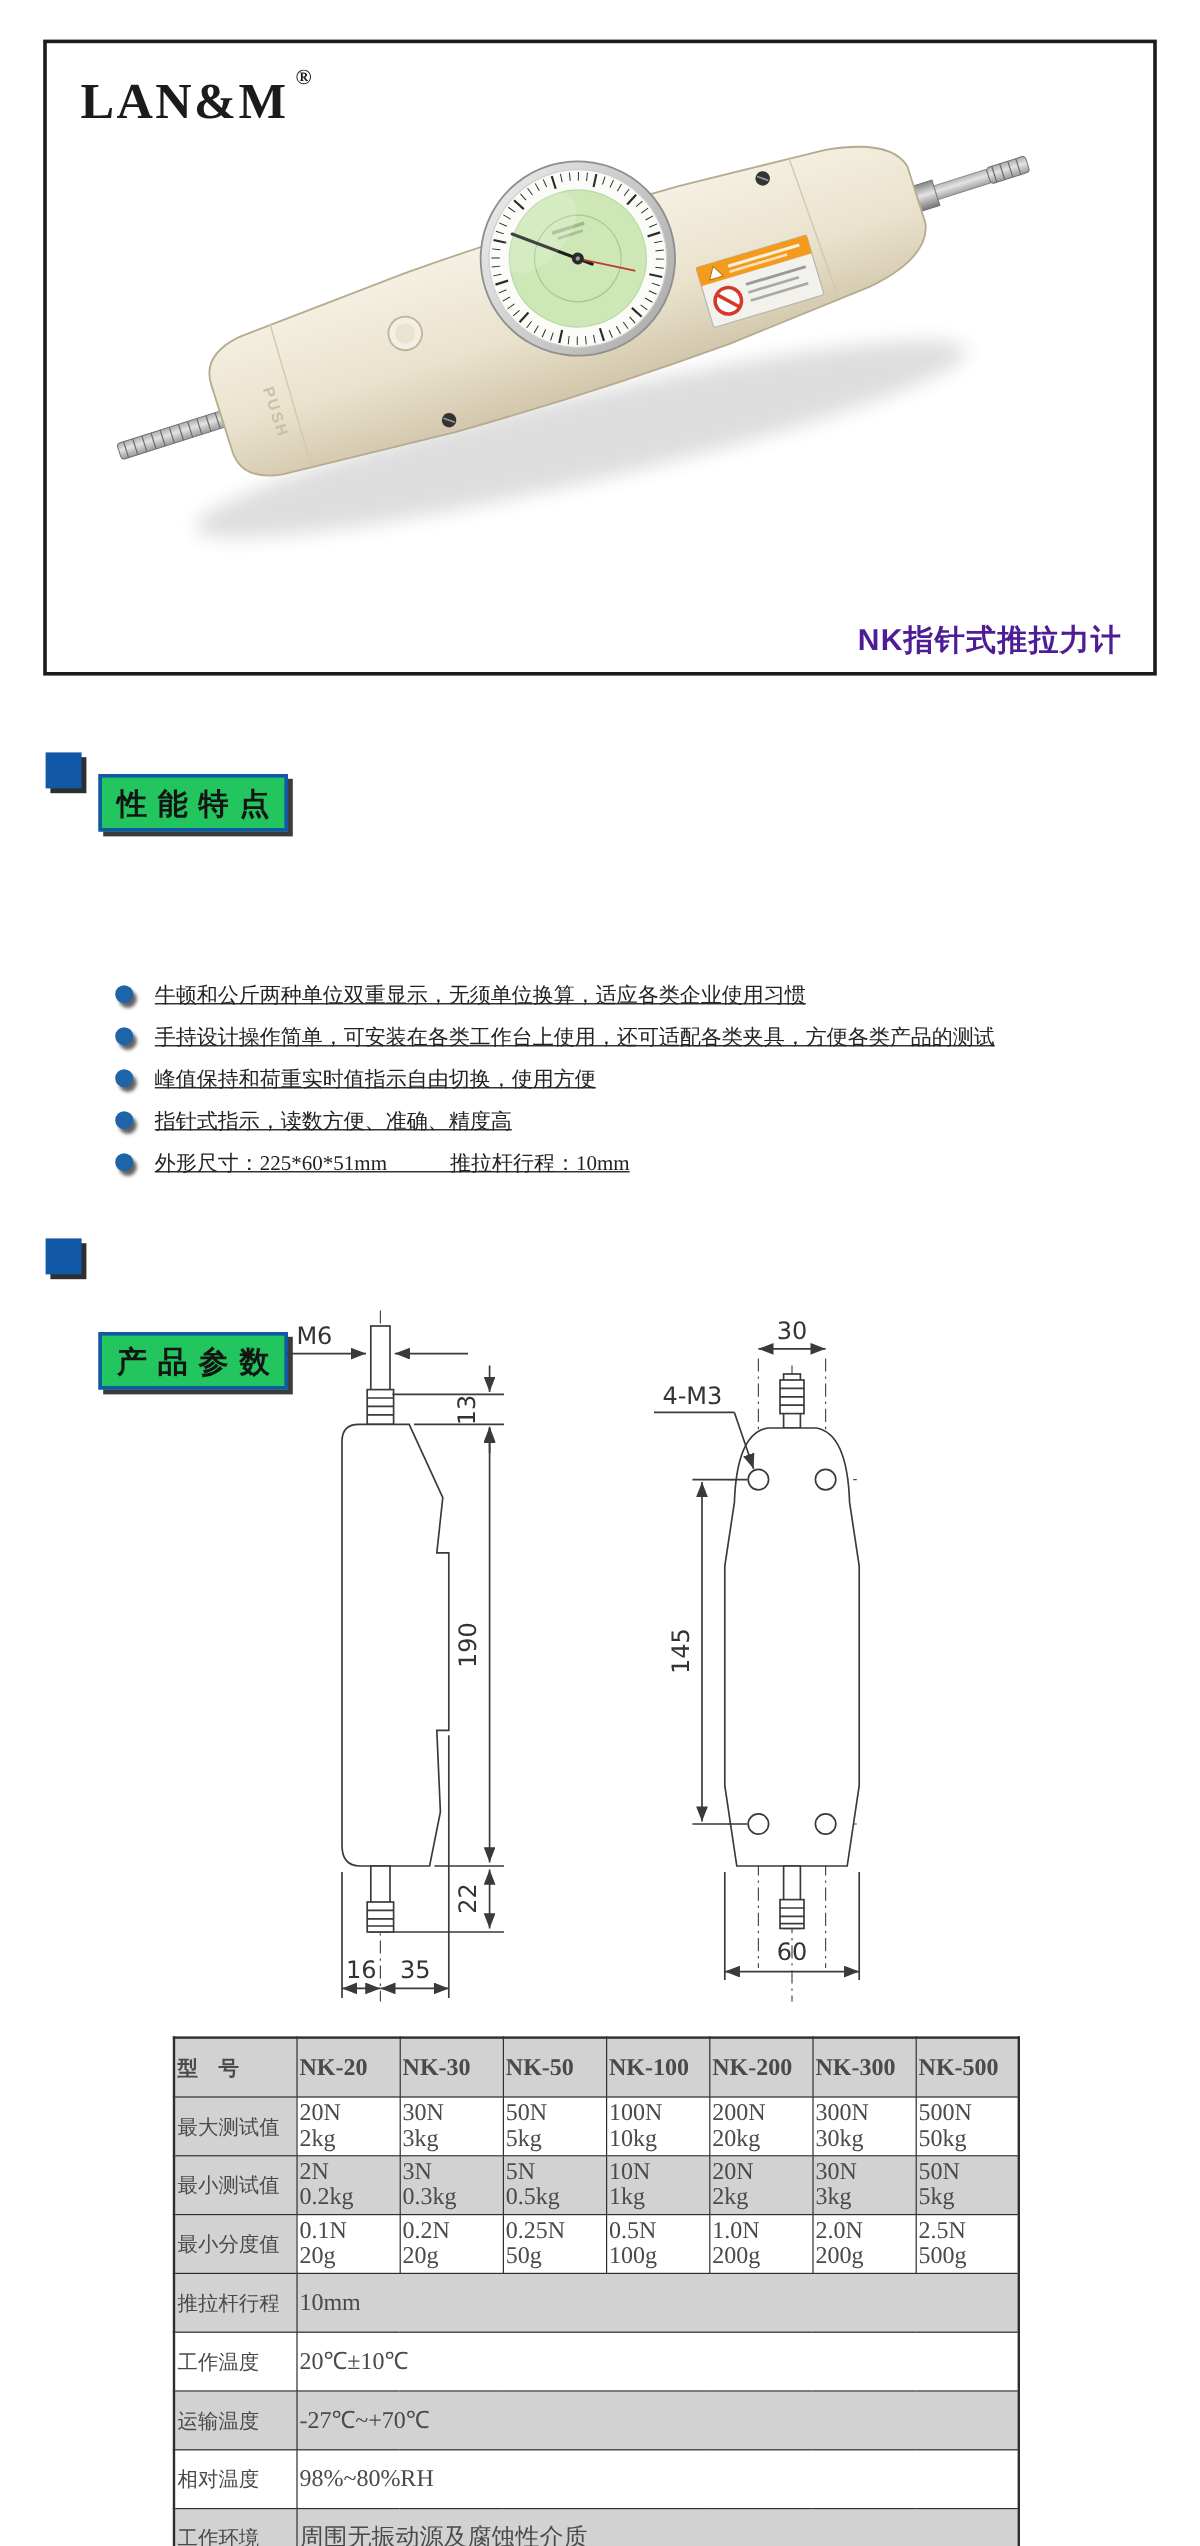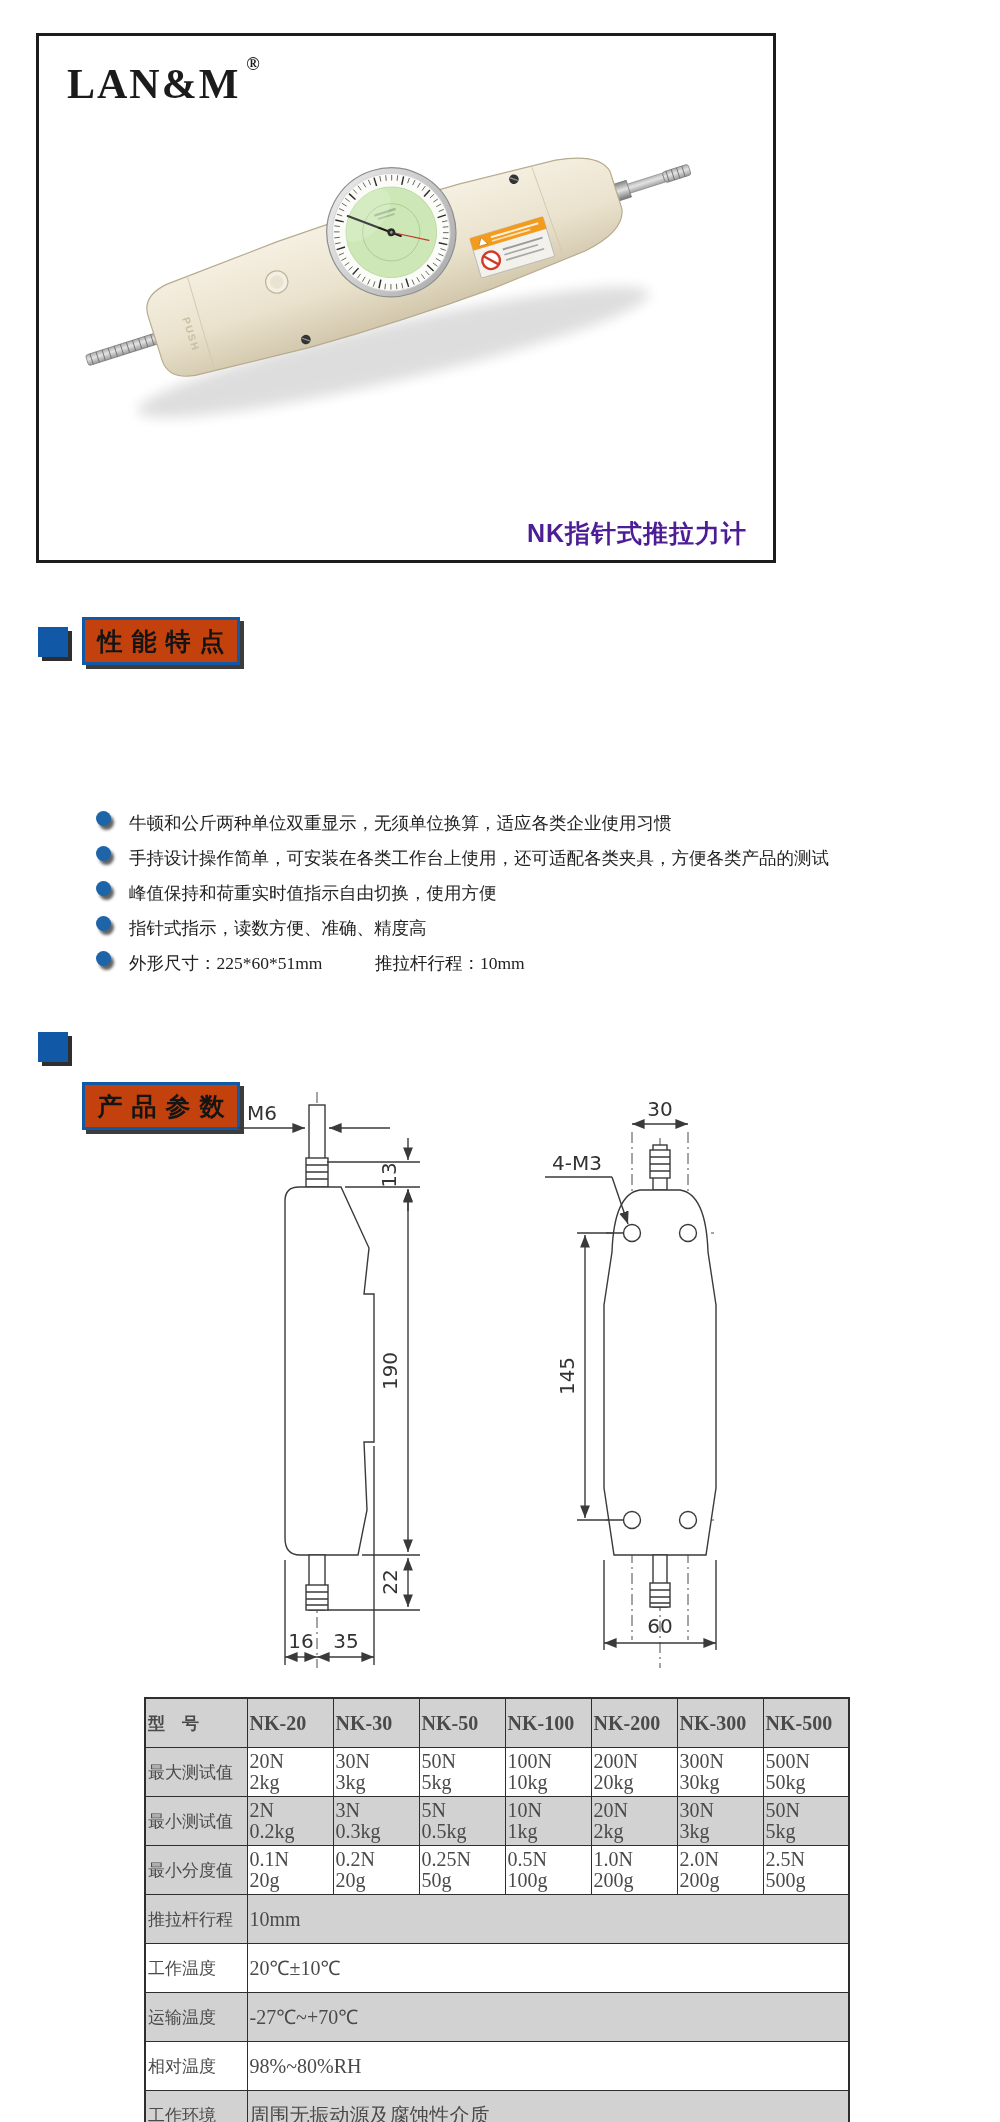--- a/index.html
+++ b/index.html
@@ -1,43 +1,43 @@
 <!DOCTYPE html>
 <html><head>
 <meta charset="utf-8">
 <style>
   html,body{margin:0;padding:0;background:#fff;}
   #page{position:relative;width:1000px;height:2122px;background:#ffffff;overflow:hidden;
         font-family:"Liberation Sans","DejaVu Sans",sans-serif;}
 
   
-  .card{position:absolute;left:36px;top:33px;width:740px;height:530px;background:#ffffff;
+  .card{position:absolute;left:36px;top:33px;width:928px;height:530px;background:#ffffff;
         border:3px solid #1c1c1c;box-sizing:border-box;}
   .logo{position:absolute;left:28px;top:18px;z-index:3;
         font-family:"Liberation Serif","DejaVu Serif",serif;font-weight:bold;
         font-size:42px;color:#1b1b1b;letter-spacing:2px;}
   .logo sup{font-size:18px;vertical-align:28px;margin-left:6px;}
   .device-svg{position:absolute;left:0;top:0;width:100%;height:100%;}
   .ptitle{position:absolute;right:26px;bottom:10px;z-index:3;font-size:25px;font-weight:bold;
           color:#4c1d95;letter-spacing:1px;}
 
   
   .sq{position:absolute;left:38px;width:30px;height:30px;background:#1159a6;
       box-shadow:4px 4px 0 #2e2e2e;}
-  .hbox{position:absolute;left:82px;width:158px;height:48px;background:#c2410c;
+  .hbox{position:absolute;left:82px;width:158px;height:48px;background:#22c55e;
         border:3px solid #1159a6;box-shadow:4px 4px 0 #3c3c3c;box-sizing:border-box;
         display:flex;align-items:center;justify-content:center;
-        font-size:25px;font-weight:bold;color:#141414;letter-spacing:9px;text-indent:9px;}
+        font-size:25px;font-weight:bold;color:#141414;letter-spacing:9px;text-indent:9px;margin-top:28px;}
 
   
   .intro{position:absolute;left:88px;top:678px;width:878px;font-size:19.5px;line-height:53px;
          color:#222;text-align:justify;text-indent:2em;
          font-family:"Liberation Serif","DejaVu Serif",serif;}
   .felist{position:absolute;left:96px;top:811px;}
-  .fitem{height:35px;display:flex;}
+  .fitem{height:35px;display:flex;align-items:center;text-decoration:underline;}
   .bullet{width:15px;height:15px;border-radius:50%;background:#1d64a8;flex:none;
           box-shadow:3px 4px 3px rgba(45,45,45,.75);margin-right:18px;}
   .ftext{font-size:17.5px;color:#222;white-space:pre;
          font-family:"Liberation Serif","DejaVu Serif",serif;}
 
   
   .drawings{position:absolute;left:0;top:1080px;width:1000px;height:612px;}
   .dl{stroke:#3a3a3a;stroke-width:1.4;fill:none;}
   .fw{fill:#ffffff;}
   .cl{stroke:#4a4a4a;stroke-width:1;stroke-dasharray:11 4 2 4;fill:none;}

